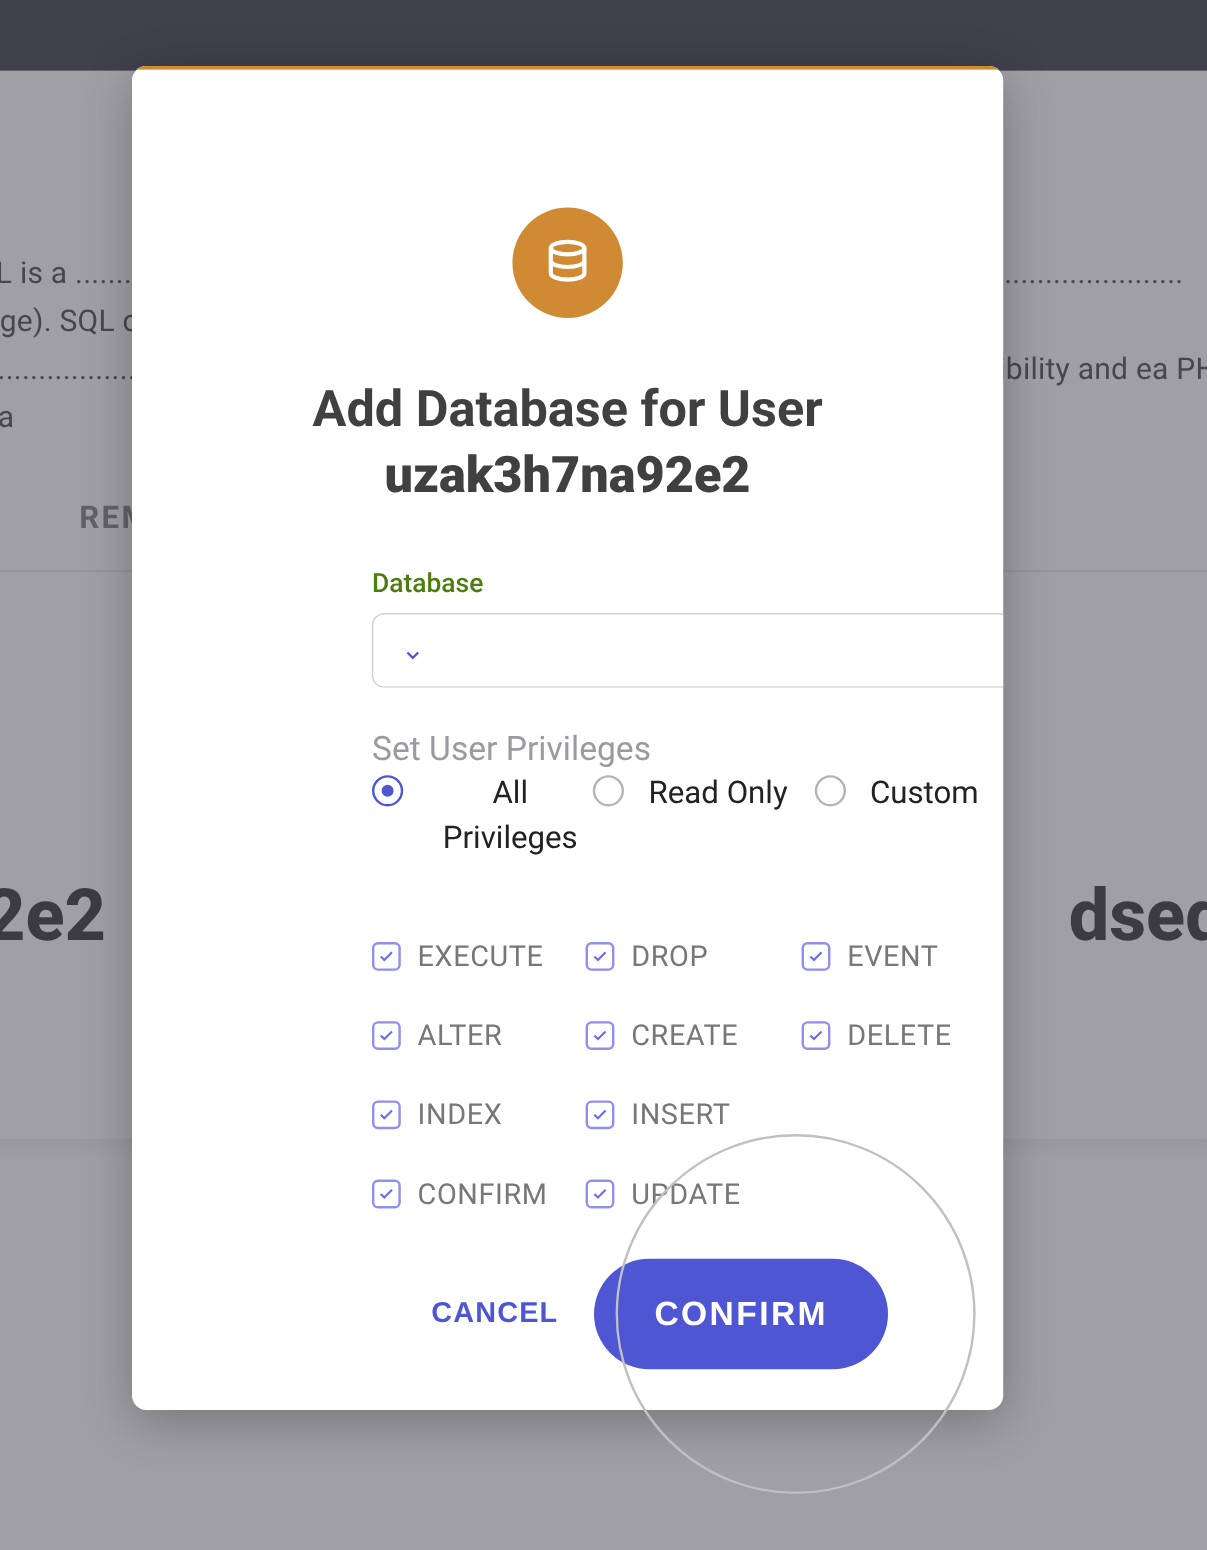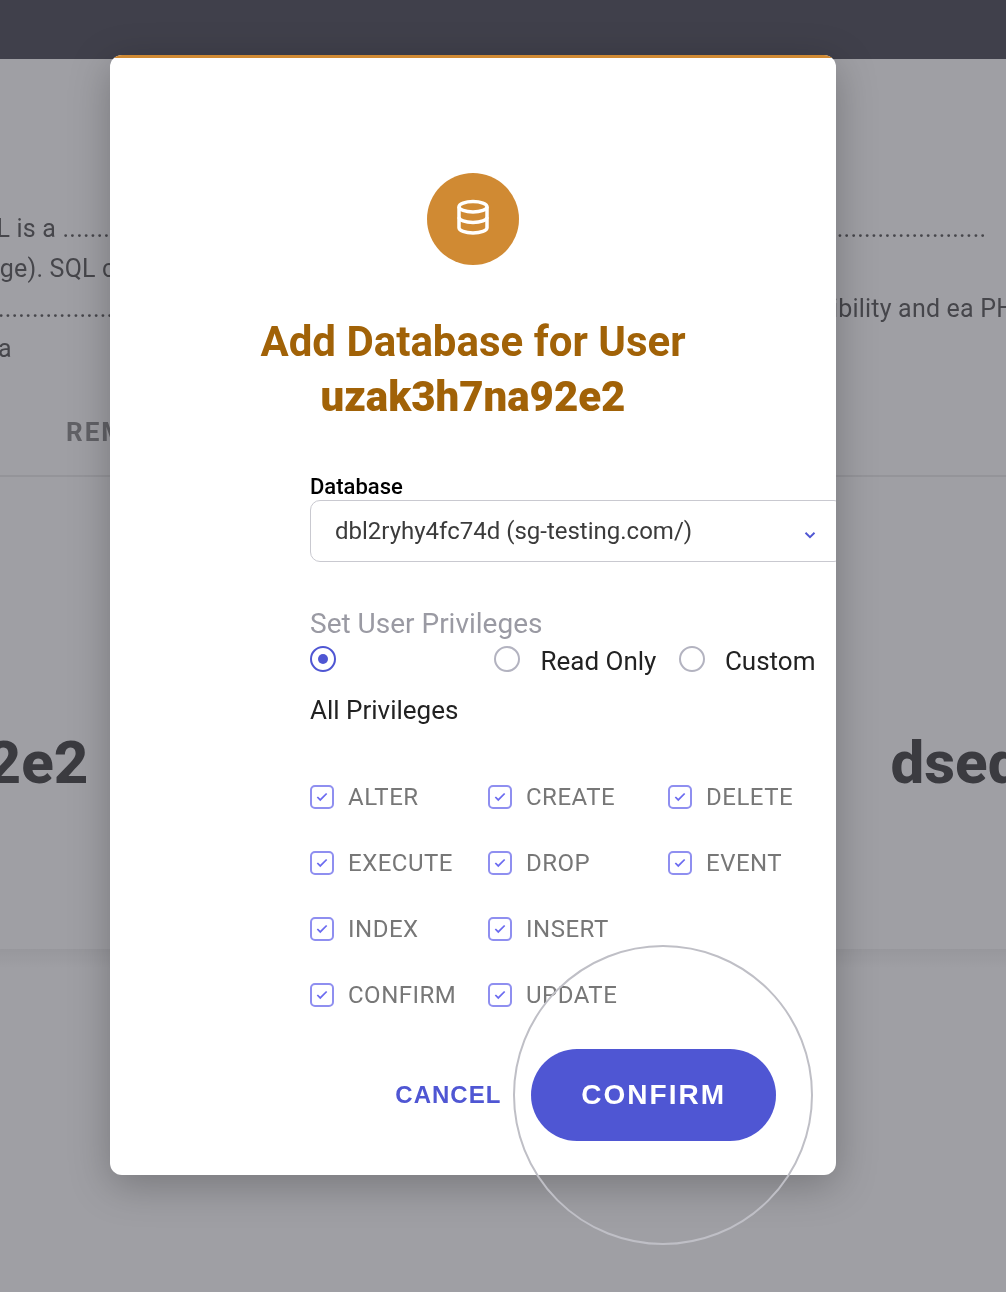--- a/index.html
+++ b/index.html
@@ -22,58 +22,58 @@
            background:#ffffff; border-radius:12px; overflow:hidden;
            box-shadow:0 10px 40px rgba(0,0,0,0.25); }
   .modal-accent { position:absolute; top:0; left:0; right:0; height:3px; background:#d08a33; }
 
   .icon-badge { position:absolute; left:50%; top:118px; transform:translateX(-50%);
                 width:92px; height:92px; border-radius:50%; background:#d08a33;
                 display:flex; align-items:center; justify-content:center; }
   .icon-badge svg { width:42px; height:42px; stroke:#fff; fill:none; stroke-width:2; }
 
   .title { position:absolute; top:260px; left:0; right:0; text-align:center;
-           font-size:42px; font-weight:700; color:#a16207; line-height:1.3; }
-
-  .field-label { font-size:22px; color:#000000; font-weight:500; margin-bottom:1px; }
+           font-size:42px; font-weight:700; color:#404040; line-height:1.3; }
+
+  .field-label { font-size:22px; color:#4d7c0f; font-weight:500; margin-bottom:12px; }
   .db-block { position:absolute; left:200px; top:419px; width:534px; }
   .select { width:100%; height:62px; border:1.5px solid #c9c9d0; border-radius:10px;
             display:flex; align-items:center; justify-content:space-between;
             padding:0 24px; font-size:24px; color:#3b3b3b; cursor:pointer; background:#fff; }
   .select .chev { width:18px; height:18px; }
   .select .chev svg { stroke:#4f56d3; stroke-width:2.5; fill:none; }
 
   .priv-label { position:absolute; left:200px; top:552px; font-size:28px; color:#9a9aa3; }
 
   .radios { position:absolute; left:200px; top:588px; width:534px; display:flex; gap:0; }
   .radio-opt { display:flex; align-items:flex-start; gap:20px; }
   .radio-opt .circle { width:26px; height:26px; border:2px solid #b3b3c0; border-radius:50%;
                        position:relative; flex-shrink:0; margin-top:3px; }
   .radio-opt.selected .circle { border-color:#4f56d3; }
   .radio-opt.selected .circle::after { content:""; position:absolute; left:50%; top:50%;
        width:10px; height:10px; background:#4f56d3; border-radius:50%; transform:translate(-50%,-50%); }
   .radio-opt .rlabel { font-size:26px; color:#222; line-height:1.45; text-align:center; }
-  .ro1 { width:190px;flex-direction:column; }
+  .ro1 { width:190px; }
   .ro2 { width:190px; }
   .ro3 { width:170px; }
 
   .checks { position:absolute; left:200px; top:728px; width:560px; }
   .check-row { display:flex; margin-bottom:38px; }
   .check-item { display:flex; align-items:center; gap:14px; }
   .ci1 { width:178px; }
   .ci2 { width:180px; }
   .ci3 { width:200px; }
   .cbox { width:24px; height:24px; border:2px solid #8f8ff0; border-radius:5px;
           display:flex; align-items:center; justify-content:center; }
   .cbox svg { width:14px; height:14px; stroke:#6b6bf0; stroke-width:3; fill:none; }
   .clbl { font-size:24px; color:#777; letter-spacing:0.5px; }
 
   .actions { position:absolute; left:0; right:0; bottom:0; height:160px;
              display:flex; align-items:center; justify-content:flex-end; gap:30px;
-             padding-right:60px; }
+             padding-right:96px; }
   .btn-cancel { font-size:24px; font-weight:800; letter-spacing:1px; color:#4f56d3;
                 background:none; border:none; cursor:pointer; }
   .btn-confirm { font-size:28px; font-weight:800; letter-spacing:2px; color:#fff;
                  background:#4f56d3; border:none; border-radius:50px;
                  padding:30px 50px; cursor:pointer; }
 
   .highlight-ring { position:absolute; left:513px; top:945px; width:300px; height:300px;
                     border:2px solid #bfbfc6; border-radius:50%; pointer-events:none;
                     background:radial-gradient(circle, rgba(255,255,255,0) 60%, rgba(255,255,255,0) 100%);}
 </style>
@@ -106,21 +106,20 @@
   </div>
 
   <div class="title">
     <span>Add Database for User</span><br>
     <b>uzak3h7na92e2</b>
   </div>
 
   <div class="db-block">
     <div class="field-label">Database</div>
     <div class="select">
-      <span>dbl2ryhy4fc74d (sg-testing.com/)</span>
       <span class="chev">
         <svg viewBox="0 0 24 24">
             <polyline points="6 9 12 15 18 9"></polyline>
           </svg>
       </span>
     </div>
   </div>
 
   <div class="priv-label">Set User Privileges</div>
 
@@ -140,63 +139,63 @@
   </div>
 
   <div class="checks">
     <div class="check-row">
       <div class="check-item ci1">
         <div class="cbox">
             <svg viewBox="0 0 24 24">
               <polyline points="4 12 9 17 20 6"></polyline>
             </svg>
           </div>
+        <div class="clbl">EXECUTE</div>
+      </div>
+      <div class="check-item ci2">
+        <div class="cbox">
+            <svg viewBox="0 0 24 24">
+              <polyline points="4 12 9 17 20 6"></polyline>
+            </svg>
+          </div>
+        <div class="clbl">DROP</div>
+      </div>
+      <div class="check-item ci3">
+        <div class="cbox">
+            <svg viewBox="0 0 24 24">
+              <polyline points="4 12 9 17 20 6"></polyline>
+            </svg>
+          </div>
+        <div class="clbl">EVENT</div>
+      </div>
+    </div>
+    <div class="check-row">
+      <div class="check-item ci1">
+        <div class="cbox">
+            <svg viewBox="0 0 24 24">
+              <polyline points="4 12 9 17 20 6"></polyline>
+            </svg>
+          </div>
         <div class="clbl">ALTER</div>
       </div>
       <div class="check-item ci2">
         <div class="cbox">
             <svg viewBox="0 0 24 24">
               <polyline points="4 12 9 17 20 6"></polyline>
             </svg>
           </div>
         <div class="clbl">CREATE</div>
       </div>
       <div class="check-item ci3">
         <div class="cbox">
             <svg viewBox="0 0 24 24">
               <polyline points="4 12 9 17 20 6"></polyline>
             </svg>
           </div>
         <div class="clbl">DELETE</div>
-      </div>
-    </div>
-    <div class="check-row">
-      <div class="check-item ci1">
-        <div class="cbox">
-            <svg viewBox="0 0 24 24">
-              <polyline points="4 12 9 17 20 6"></polyline>
-            </svg>
-          </div>
-        <div class="clbl">EXECUTE</div>
-      </div>
-      <div class="check-item ci2">
-        <div class="cbox">
-            <svg viewBox="0 0 24 24">
-              <polyline points="4 12 9 17 20 6"></polyline>
-            </svg>
-          </div>
-        <div class="clbl">DROP</div>
-      </div>
-      <div class="check-item ci3">
-        <div class="cbox">
-            <svg viewBox="0 0 24 24">
-              <polyline points="4 12 9 17 20 6"></polyline>
-            </svg>
-          </div>
-        <div class="clbl">EVENT</div>
       </div>
     </div>
     <div class="check-row">
       <div class="check-item ci1">
         <div class="cbox">
             <svg viewBox="0 0 24 24">
               <polyline points="4 12 9 17 20 6"></polyline>
             </svg>
           </div>
         <div class="clbl">INDEX</div>

